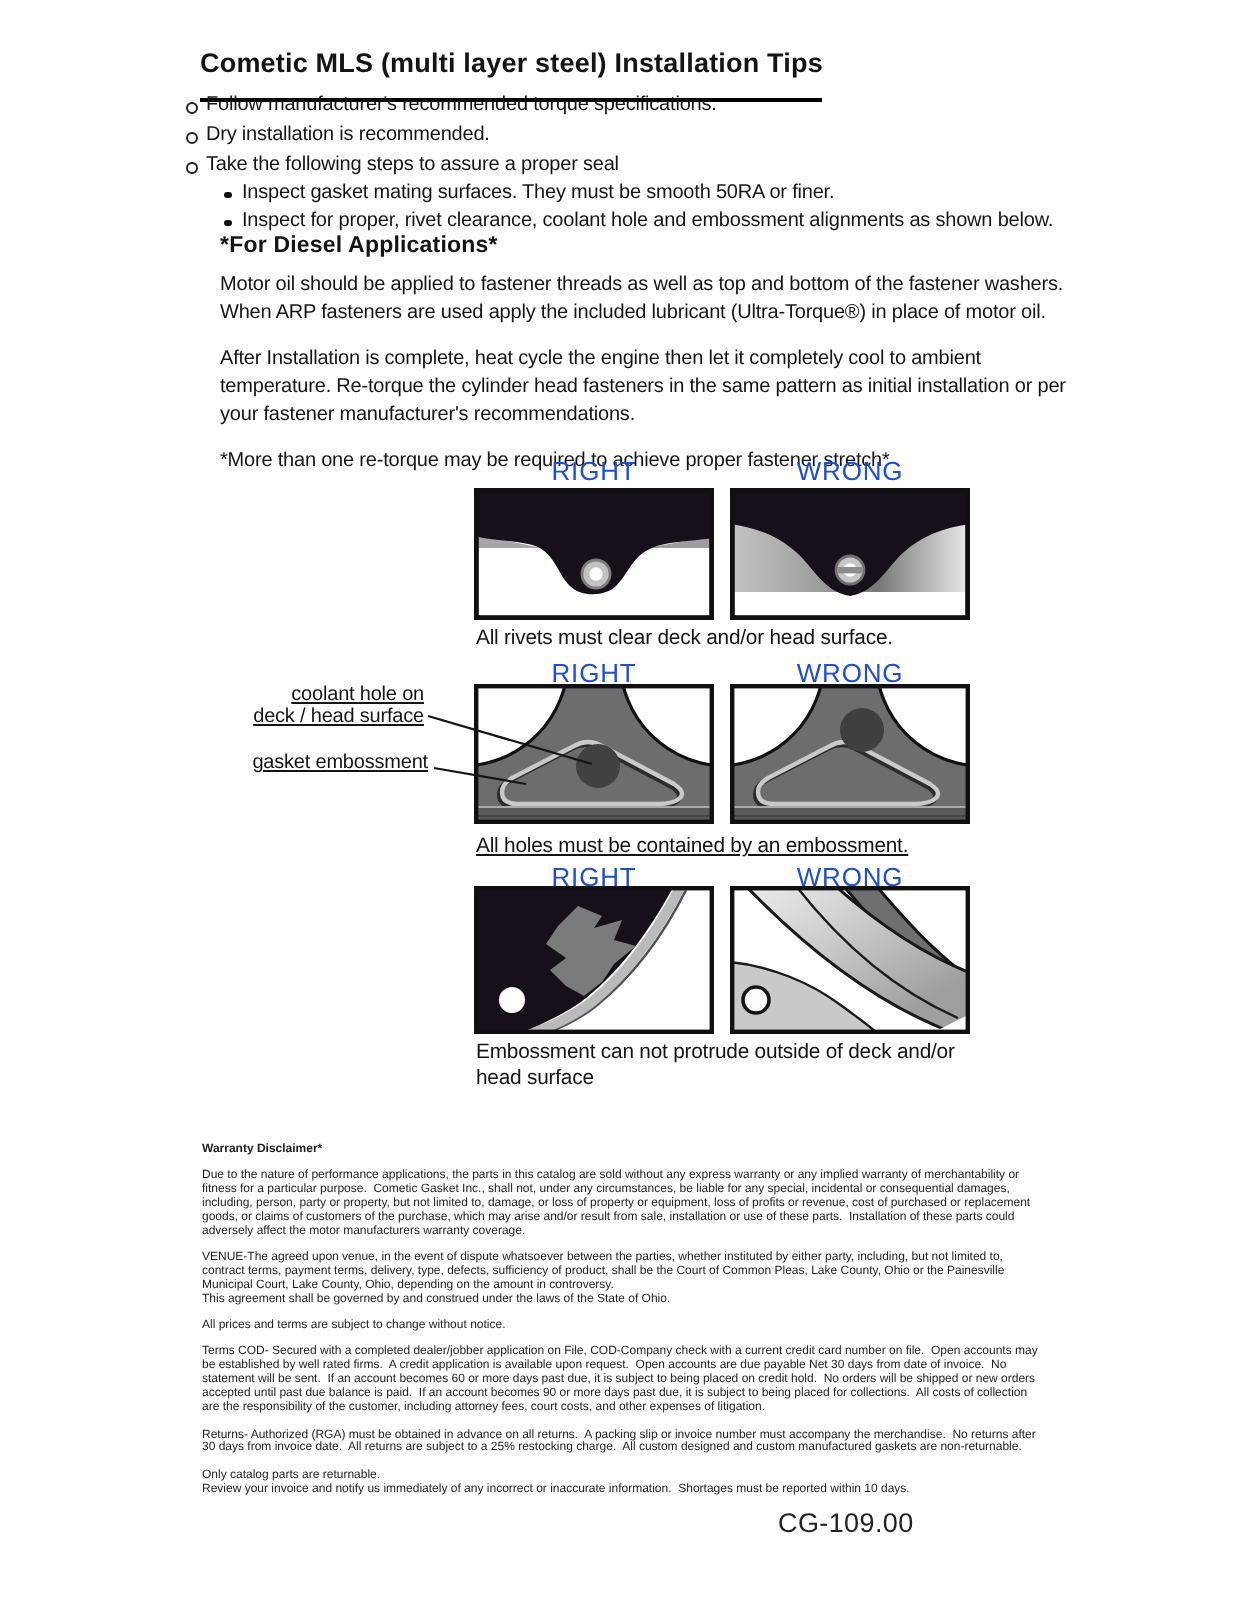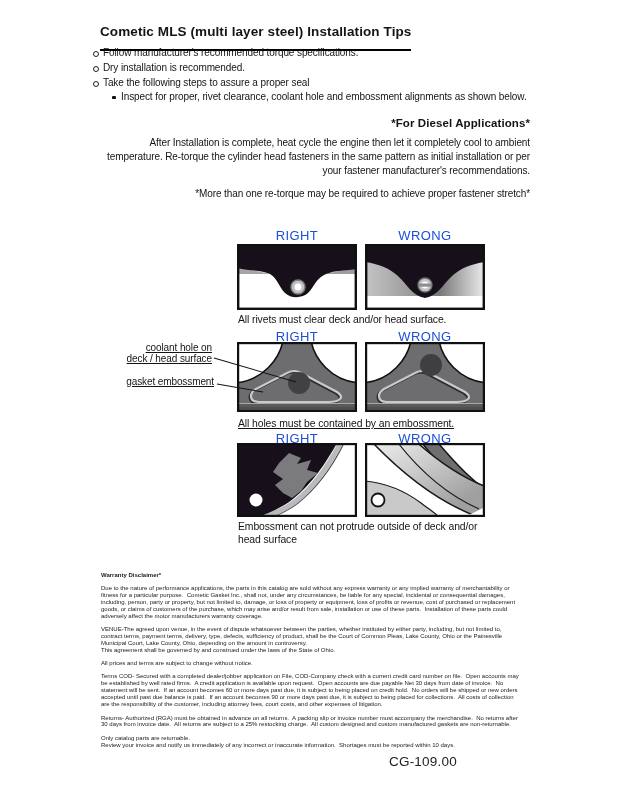--- a/index.html
+++ b/index.html
@@ -16,21 +16,21 @@
   .b1{position:relative;padding-left:11px;line-height:15px;}
   .b1 .ob{
     position:absolute;left:1px;top:5.5px;width:4px;height:4px;border:1px solid #222;
     border-radius:50%;background:#fff;
   }
   .b2{position:relative;padding-left:29px;line-height:14px;}
   .b2 .db{
     position:absolute;left:20px;top:5.5px;width:3.6px;height:3.6px;border-radius:50%;background:#111;
   }
   
-  #diesel{position:absolute;left:92px;top:116px;width:438px;font-size:10px;letter-spacing:-.1px;line-height:14px;text-align:right;}
+  #diesel{position:absolute;left:110px;top:116px;width:438px;font-size:10px;letter-spacing:-.1px;line-height:14px;}
   #diesel .hd{font-size:11.5px;font-weight:700;letter-spacing:.1px;margin-bottom:6px;}
   #diesel p{margin:0 0 9px 0;}
   
   #diagrams{position:absolute;left:0;top:228px;width:618px;height:320px;}
   .rw-label{position:absolute;width:120px;text-align:center;font-size:13px;letter-spacing:.4px;color:#1d4ed8;}
   .figbox{position:absolute;width:120px;display:block;}
   .cap{position:absolute;font-size:10.4px;letter-spacing:-.1px;color:#141414;line-height:12.5px;}
   .ann{position:absolute;text-align:right;font-size:10px;line-height:10.8px;color:#141414;letter-spacing:-.1px;text-decoration:underline;}
   #leader-overlay{position:absolute;left:0;top:0;width:618px;height:320px;pointer-events:none;}
   
@@ -55,29 +55,31 @@
     <div class="b1">
       <span class="ob"></span>
       <span>Dry installation is recommended.</span>
     </div>
     <div class="b1">
       <span class="ob"></span>
       <span>Take the following steps to assure a proper seal</span>
     </div>
     <div class="b2">
       <span class="db"></span>
+      <span>Inspect gasket mating surfaces.  They must be smooth 50RA or finer.</span>
     </div>
     <div class="b2">
       <span class="db"></span>
       <span>Inspect for proper, rivet clearance, coolant hole and embossment alignments as shown below.</span>
     </div>
   </div>
 
   <div id="diesel">
     <div class="hd">*For Diesel Applications*</div>
+    <p>Motor oil should be applied to fastener threads as well as top and bottom of the fastener washers. When ARP fasteners are used apply the included lubricant (Ultra-Torque®) in place of motor oil.</p>
     <p>After Installation is complete, heat cycle the engine then let it completely cool to ambient temperature. Re-torque the cylinder head fasteners in the same pattern as initial installation or per your fastener manufacturer's recommendations.</p>
     <p>*More than one re-torque may be required to achieve proper fastener stretch*</p>
   </div>
 
   <div id="diagrams">
 
     <div class="rw-label" style="left:237px;top:0;">RIGHT</div>
     <div class="rw-label" style="left:365px;top:0;">WRONG</div>
 
     <svg class="figbox" style="left:237px;top:16px;" width="120" height="66" viewBox="0 0 120 66">

